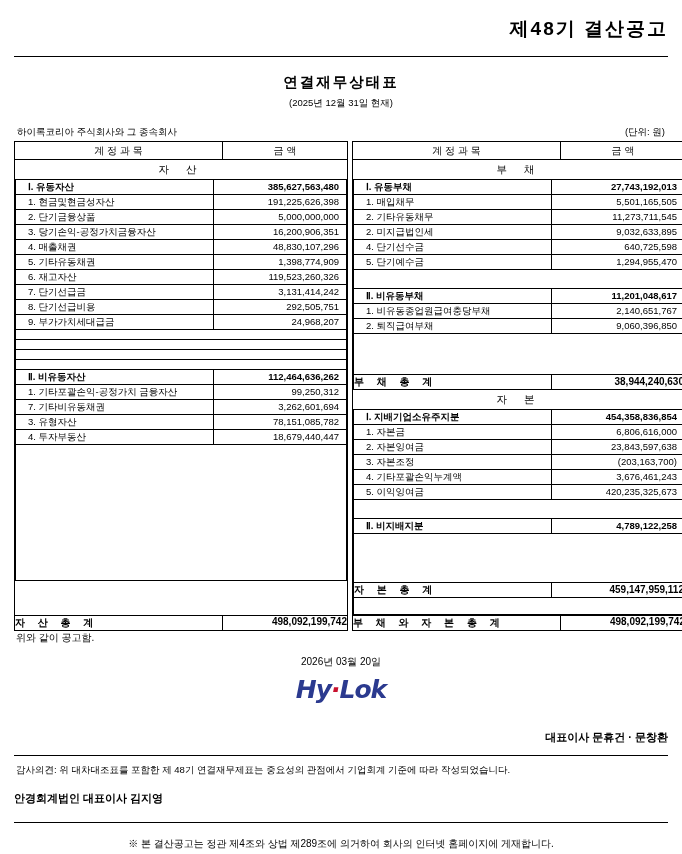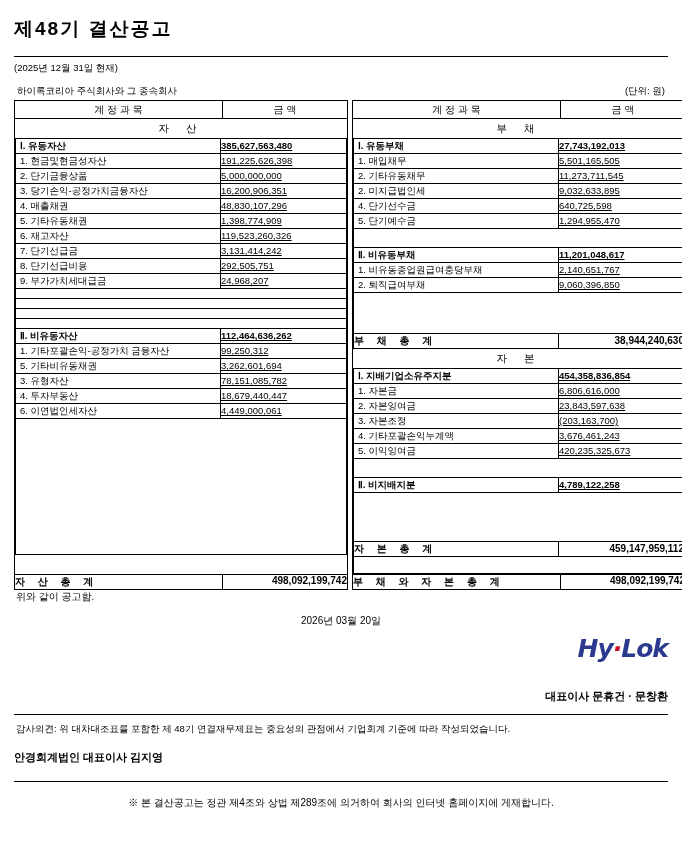--- a/index.html
+++ b/index.html
@@ -16,48 +16,48 @@
     overflow: hidden;
   }
   .page {
     width: 682px;
     height: 854px;
     box-sizing: border-box;
     padding: 0 14px;
     position: relative;
   }
   .title {
-    text-align: left;
+    text-align: right;
     font-size: 19px;
     font-weight: bold;
     letter-spacing: 2px;
     margin-top: 16px;
   }
   .hr-top {
     border: 0;
     border-top: 1px solid #000;
     margin: 14px 0 0 0;
   }
   .subtitle {
     text-align: center;
     font-size: 14.5px;
     font-weight: bold;
     letter-spacing: 2px;
     margin-top: 16px;
   }
   .asof {
-    text-align: left;
+    text-align: center;
     font-size: 9.5px;
     margin-top: 5px;
   }
   .meta-row {
     display: flex;
     justify-content: space-between;
     font-size: 9.5px;
-    margin-top: 10px;
+    margin-top: 16px;
     padding: 0 3px;
     gap: 12px;
   }
   table.bs {
     width: 100%;
     border-collapse: collapse;
     table-layout: fixed;
     margin-top: 2px;
   }
   table.bs td, table.bs th {
@@ -87,29 +87,29 @@
     border-collapse: collapse;
     table-layout: fixed;
   }
   .inner td {
     border: none;
     font-size: 9.5px;
     padding: 1px 0;
     line-height: 14px;
   }
   .inner td.lab {
-    padding-left: 4px;
+    padding-left: 12px;
     white-space: nowrap;
     overflow: hidden;
   }
   .inner td.amt {
-    text-align: left;
+    text-align: right;
+    padding-right: 7px;
     white-space: nowrap;
     width: 125px;
-    text-decoration: underline;
   }
   .bold { font-weight: bold; }
   .indent2 { padding-left: 18px; margin-left: 8px; }
   .spacer-row td { height: 9px; }
   .total-row td {
     font-size: 10px;
     font-weight: bold;
     padding: 3px 0;
   }
   .total-lab {
@@ -122,21 +122,21 @@
   .note-left {
     font-size: 10px;
     padding-left: 2px;
   }
   .date-line {
     text-align: center;
     font-size: 10px;
     margin-top: 10px;
   }
   .logo-wrap {
-    text-align: right;
+    text-align: center;
     margin-top: 6px;
     text-decoration: underline;
   }
   .logo {
     display: inline-block;
     font-family: "DejaVu Sans", sans-serif;
     font-size: 25px;
     font-weight: bold;
     font-style: italic;
     color: #2b3a8f;
@@ -179,20 +179,21 @@
 </style>
 </head>
 <body>
 
 <div class="page">
 
   <div class="title">제48기   결산공고</div>
 
   <hr class="hr-top">
 
+  <div class="subtitle">연결재무상태표</div>
   <div class="asof">(2025년 12월 31일 현재)</div>
 
   <div class="meta-row">
     <span>하이록코리아 주식회사와 그 종속회사</span>
     <span>(단위: 원)</span>
   </div>
 
   <table class="bs">
     <colgroup>
       <col class="col-label">
@@ -268,34 +269,30 @@
                 </tr>
           <tr>
             <td class="lab bold">Ⅱ. 비유동자산</td>
             <td class="amt bold">112,464,636,262</td>
           </tr>
           <tr>
                   <td class="lab indent2">1. 기타포괄손익-공정가치 금융자산</td>
                   <td class="amt">99,250,312</td>
                 </tr>
           <tr>
-                  <td class="lab indent2">5. 기타비유동채권</td>
+                  <td class="lab indent2">7. 기타비유동채권</td>
                   <td class="amt">3,262,601,694</td>
                 </tr>
           <tr>
                   <td class="lab indent2">3. 유형자산</td>
                   <td class="amt">78,151,085,782</td>
                 </tr>
           <tr>
                   <td class="lab indent2">4. 투자부동산</td>
                   <td class="amt">18,679,440,447</td>
-                </tr>
-          <tr>
-                  <td class="lab indent2">6. 이연법인세자산</td>
-                  <td class="amt">4,449,000,061</td>
                 </tr>
           <tr class="spacer-row">
                   <td colspan="2" style="height:135px"></td>
                 </tr>
         </tbody>
             </table>
       </td>
       <td class="gap"></td>
       <td colspan="2">
         <div class="sect-head">부              채</div>

